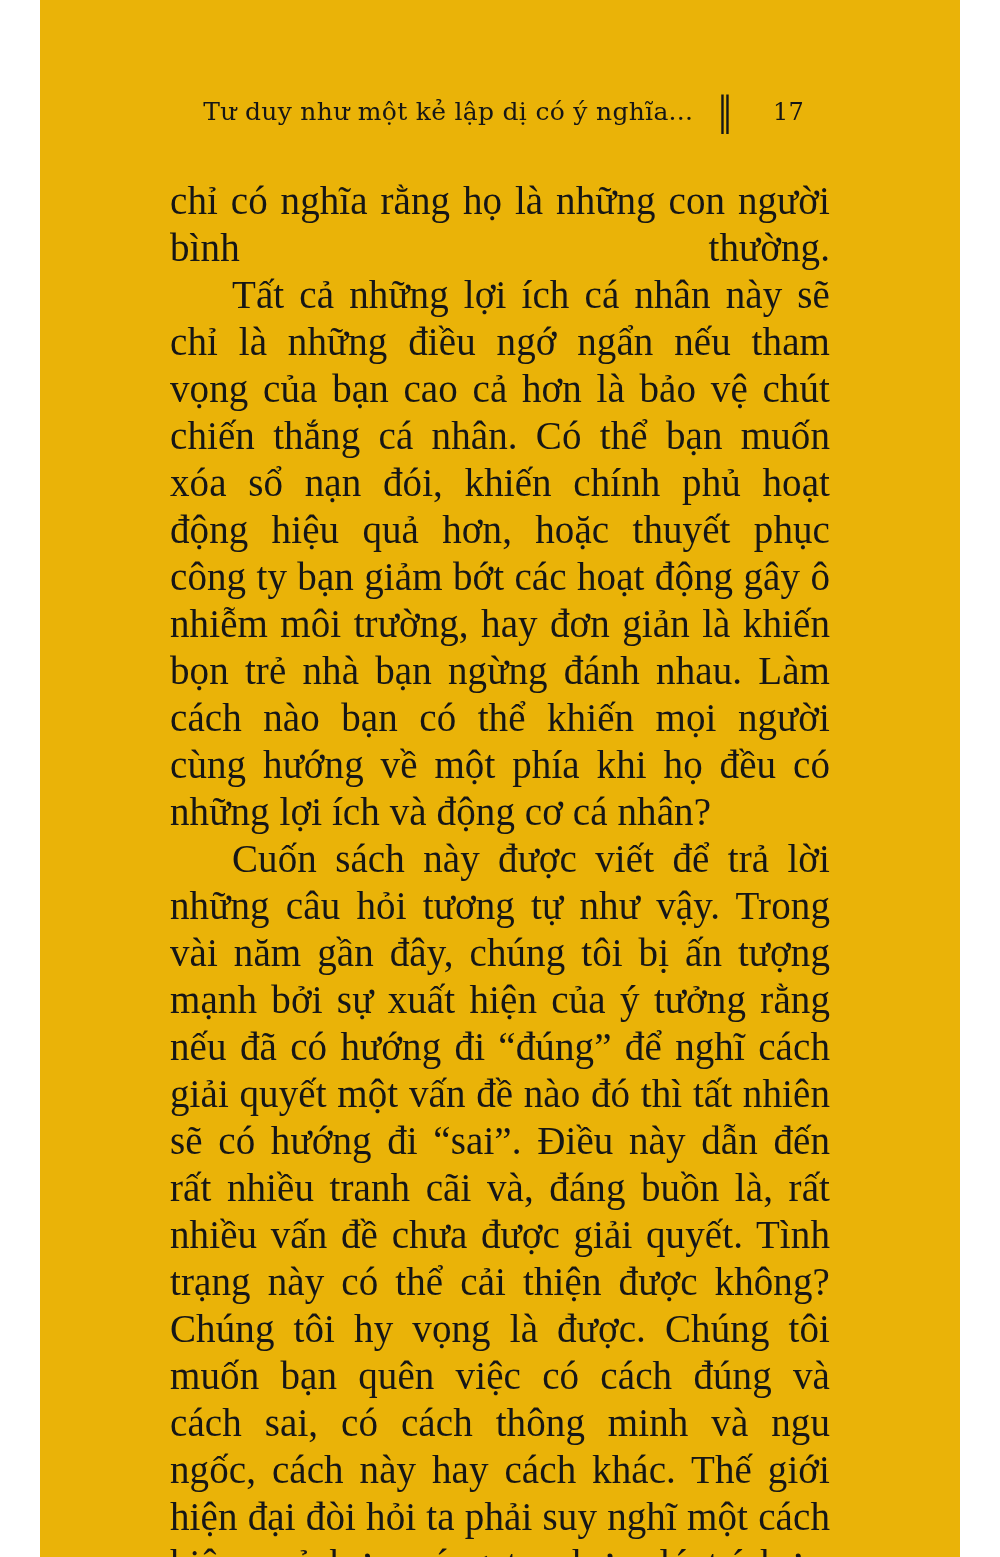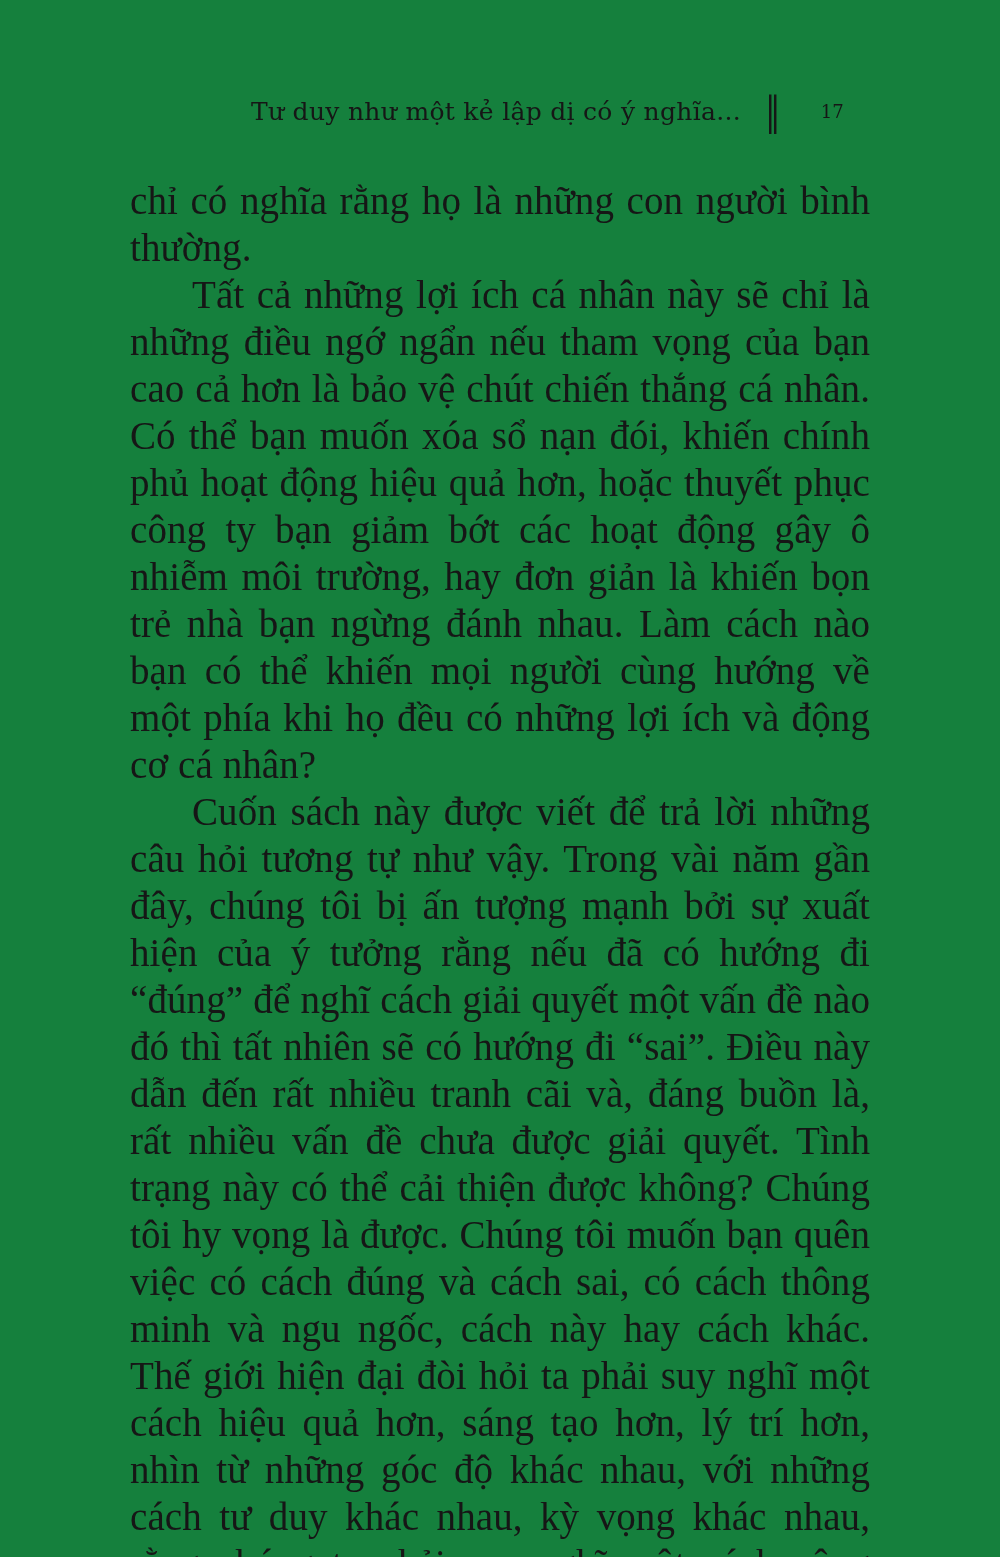--- a/index.html
+++ b/index.html
@@ -2,24 +2,24 @@
 <html><head>
 <meta charset="utf-8">
 <style>
   html, body {
     margin: 0;
     padding: 0;
     background: #ffffff;
   }
   .page {
     position: relative;
-    width: 1000px;
+    width: 920px;
     height: 1557px;
     margin: 0 auto;
-    background: #15803d;
+    background: #eab308;
     color: #161616;
     box-sizing: border-box;
     padding: 96px 130px 11px 130px;
     font-family: "Liberation Serif", serif;
     overflow: hidden;
   }
   .header {
     display: flex;
     justify-content: flex-end;
     align-items: center;
@@ -35,21 +35,21 @@
   }
   .separator {
     font-size: 31px;
     line-height: 1;
     margin: 0 40px 0 24px;
     transform: scaleY(1.25);
     display: inline-block;
     font-weight: 400;
   }
   .page-number {
-    font-size: 18px;
+    font-size: 24px;
   }
   .body-text {
     font-size: 39px;
     line-height: 47px;
     text-align: justify;
     letter-spacing: 0.1px;
   }
   .para {
     margin: 0;
     text-indent: 62px;

